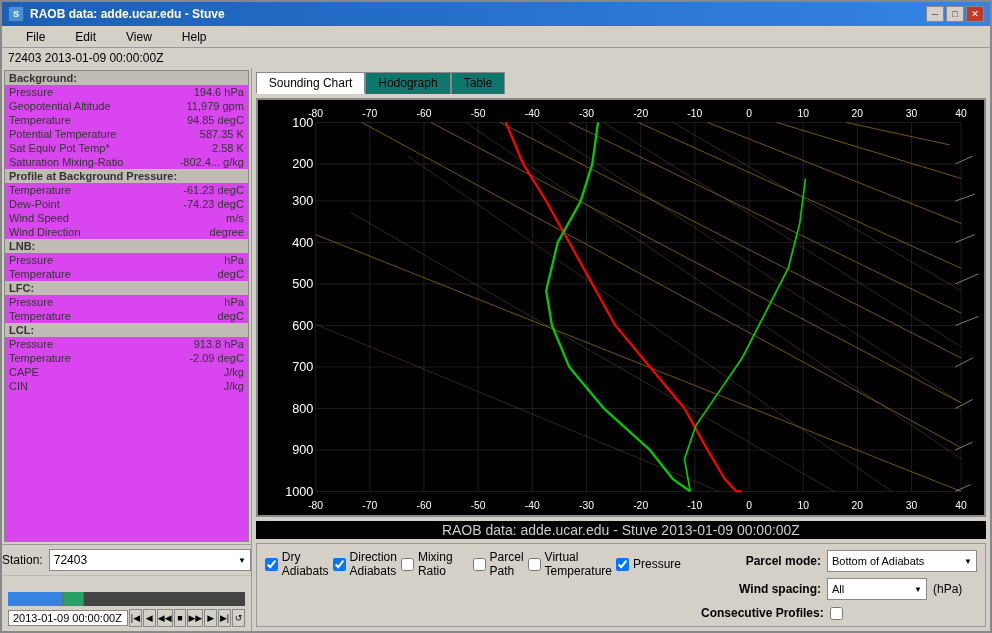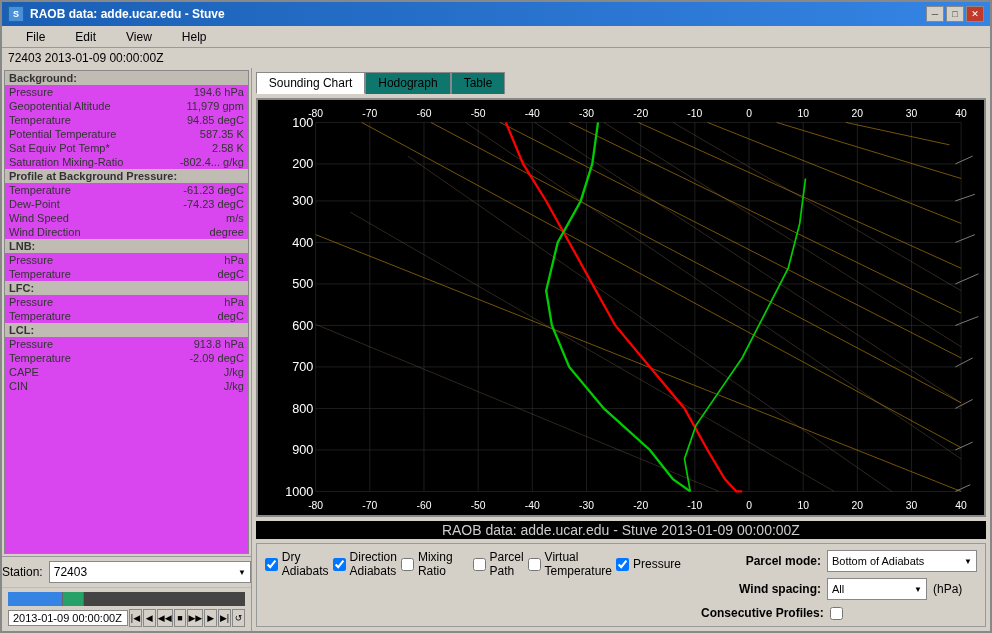--- a/index.html
+++ b/index.html
@@ -28,21 +28,21 @@
     .data-row.section-header { font-weight: bold; background: #c0bcb4; }
     .data-row .label { color: #333; }
     .data-row .value { color: #333; text-align: right; }
 
     
     .station-row { display: flex; align-items: center; gap: 6px; padding: 4px 0; border-top: 1px solid #999; }
     .station-label { font-size: 12px; }
     .station-combo { flex: 1; height: 22px; background: white; border: 1px solid #888; font-size: 12px; padding: 1px 4px; display: flex; align-items: center; justify-content: space-between; }
     .station-combo-arrow { font-size: 8px; }
 
-    .timeline-row { padding: 4px 6px 4px; border-top: 1px solid #bbb; }
+    .timeline-row { padding: 16px 6px 4px; border-top: 1px solid #bbb; }
     .timeline-bar { height: 14px; background: #666; display: flex; gap: 1px; margin-bottom: 3px; }
     .timeline-seg { height: 100%; }
     .timeline-seg.blue { background: #3584e4; flex: 1; }
     .timeline-seg.green { background: #26a269; width: 20px; }
     .timeline-seg.dark { background: #444; flex: 3; }
     .timeline-controls { display: flex; align-items: center; gap: 1px; }
     .time-display { background: white; border: 1px solid #888; padding: 1px 4px; font-size: 11px; min-width: 120px; }
     .ctrl-btn { width: 18px; height: 18px; background: #d4d0c8; border: 1px solid #888; display: flex; align-items: center; justify-content: center; font-size: 9px; cursor: pointer; }
 
     

